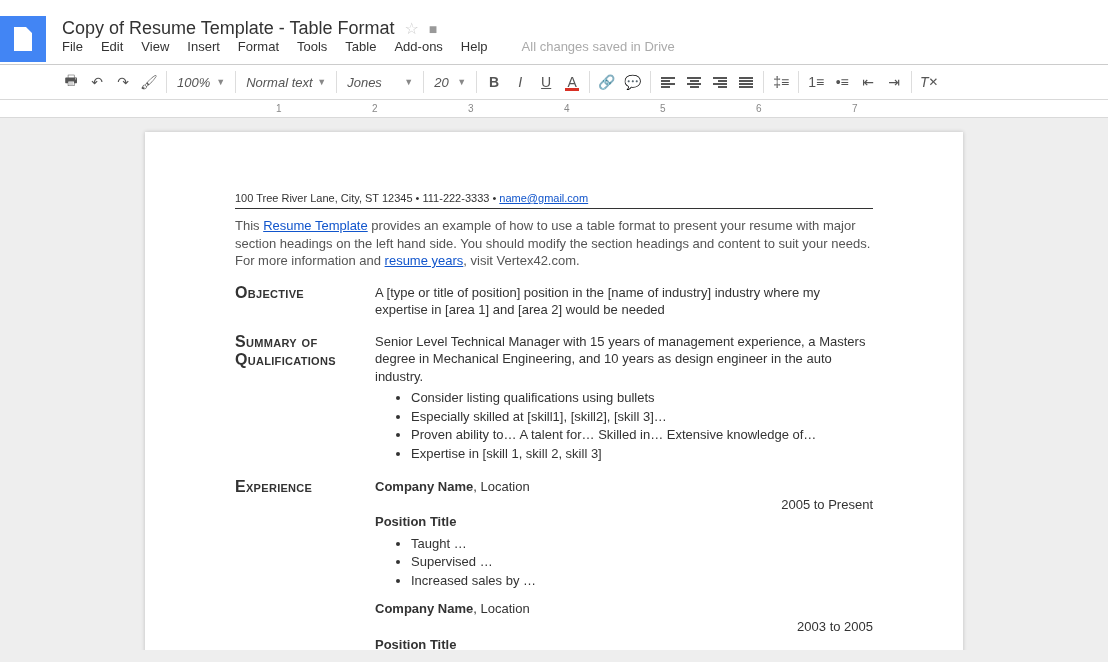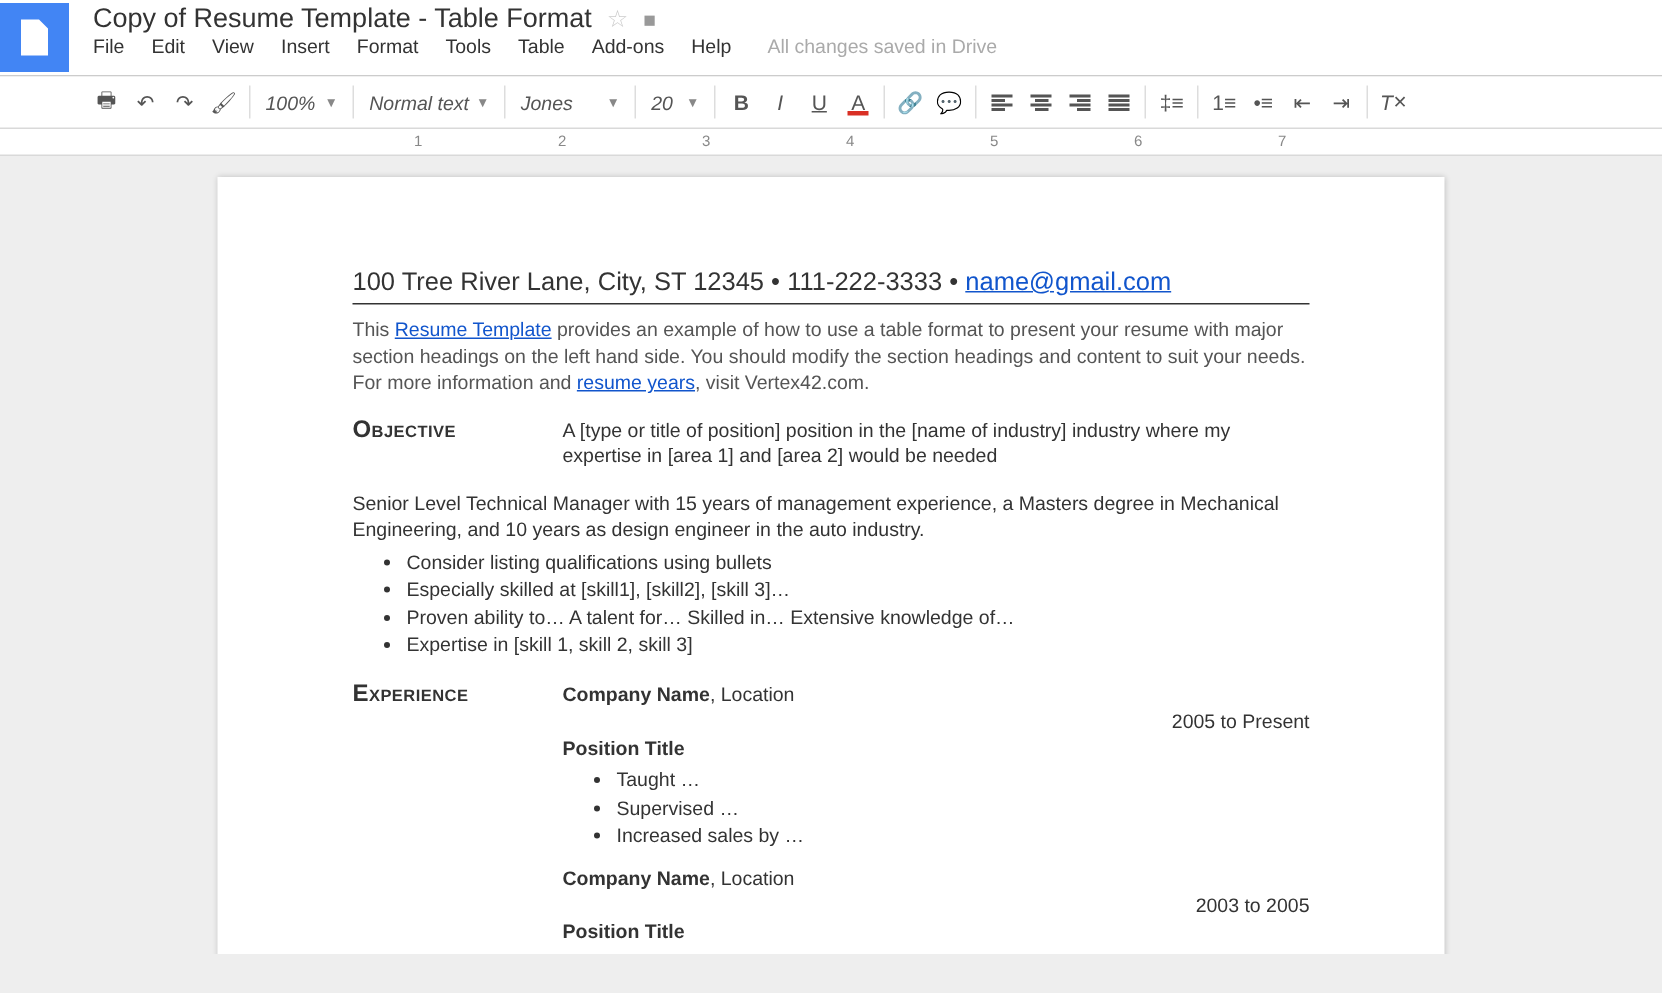--- a/index.html
+++ b/index.html
@@ -1,40 +1,40 @@
 <!DOCTYPE html>
 <html><head>
 <meta charset="utf-8">
 <style>
   * { box-sizing: border-box; }
   body { margin:0; padding:0; font-family:Arial,sans-serif; font-size:13px; background:#eee; color:#333; overflow:hidden; }
   .header { background:#fff; border-bottom:1px solid #ccc; }
-  .titlebar { display:flex; padding:2px 0 2px 0; }
+  .titlebar { display:flex; align-items:center; padding:16px 0 2px 0; }
   .app-icon { width:46px; height:46px; background:#4285f4; display:flex; align-items:center; justify-content:center; }
   .app-icon svg path { fill:#fff; }
   .doc-title { font-size:18px; color:#333; margin-left:16px; }
   .star-icon { margin-left:10px; color:#ccc; font-size:16px; cursor:pointer; }
   .folder-icon { margin-left:10px; color:#999; font-size:14px; cursor:pointer; }
   .menubar { display:flex; align-items:center; padding:0 0 6px 62px; font-size:13px; }
   .menubar .mi { margin-right:18px; color:#333; cursor:pointer; }
-  .menubar .status { color:#aaa; margin-left:6px; }
+  .menubar .status { color:#aaa; margin-left:16px; }
   .toolbar { background:#fff; display:flex; align-items:center; padding:4px 8px 4px 58px; border-bottom:1px solid #d9d9d9; }
   .tb-btn { width:26px; height:26px; display:flex; align-items:center; justify-content:center; color:#555; cursor:pointer; font-size:14px; }
   .tb-sep { width:1px; height:22px; background:#ddd; margin:0 4px; }
   .tb-dd { display:flex; align-items:center; padding:0 6px; height:26px; color:#555; cursor:pointer; font-size:13px;font-style:italic; }
   .tb-dd .caret { margin-left:6px; font-size:9px; color:#888; }
   .tb-color-bar { height:3px; width:14px; margin-top:-2px; }
   .tb-stack { display:flex; flex-direction:column; align-items:center; justify-content:center; width:24px; }
   .ruler { height:18px; background:#fff; border-bottom:1px solid #d9d9d9; position:relative; font-size:10px; color:#888; }
   .ruler-inner { position:absolute; left:276px; right:0; top:0; height:100%; }
   .ruler-tick { position:absolute; top:3px; }
   .workspace { background:#eee; height:calc(662px - 130px); overflow:hidden; display:flex; justify-content:center; padding-top:14px; }
   .page { background:#fff; width:818px; min-height:1000px; box-shadow:0 0 4px rgba(0,0,0,0.2); padding:60px 90px 60px 90px; font-size:13px; color:#333; }
   .resume-name { font-size:26px; font-weight:bold; font-variant:small-caps; letter-spacing:0.5px; margin-bottom:2px; }
-  .contact-line { font-size:17px; margin-bottom:4px; }
+  .contact-line { font-size:11px; margin-bottom:4px; }
   .hr { border:0; border-top:1px solid #333; margin:4px 0 8px 0; }
   .intro { color:#555; margin-bottom:14px; line-height:1.35; }
   .intro a, .doc-link { color:#1155cc; text-decoration:underline; }
   .section { display:flex; margin-bottom:14px; }
   .sec-label { width:140px; font-variant:small-caps; font-weight:bold; font-size:16px; letter-spacing:0.3px; }
   .sec-body { flex:1; line-height:1.35; }
   .bullets { margin:4px 0 0 0; padding-left:36px; }
   .bullets li { margin:1px 0; }
   .job-head { display:flex; }
   .job-left { flex:1; }
@@ -188,20 +188,21 @@
     <div class="intro">
       <span>This </span><a class="doc-link">Resume Template</a><span> provides an example of how to use a table format to present your resume with major section headings on the left hand side. You should modify the section headings and content to suit your needs. For more information and </span><a class="doc-link">resume years</a><span>, visit Vertex42.com.</span>
     </div>
 
     <div class="section">
       <div class="sec-label">Objective</div>
       <div class="sec-body">A [type or title of position] position in the [name of industry] industry where my expertise in [area 1] and [area 2] would be needed</div>
     </div>
 
     <div class="section">
+      <div class="sec-label">Summary of Qualifications</div>
       <div class="sec-body">
         <span>Senior Level Technical Manager with 15 years of management experience, a Masters degree in Mechanical Engineering, and 10 years as design engineer in the auto industry.</span>
         <ul class="bullets">
           <li>Consider listing qualifications using bullets</li>
           <li>Especially skilled at [skill1], [skill2], [skill 3]…</li>
           <li>Proven ability to… A talent for… Skilled in… Extensive knowledge of…</li>
           <li>Expertise in [skill 1, skill 2, skill 3]</li>
         </ul>
       </div>
     </div>

